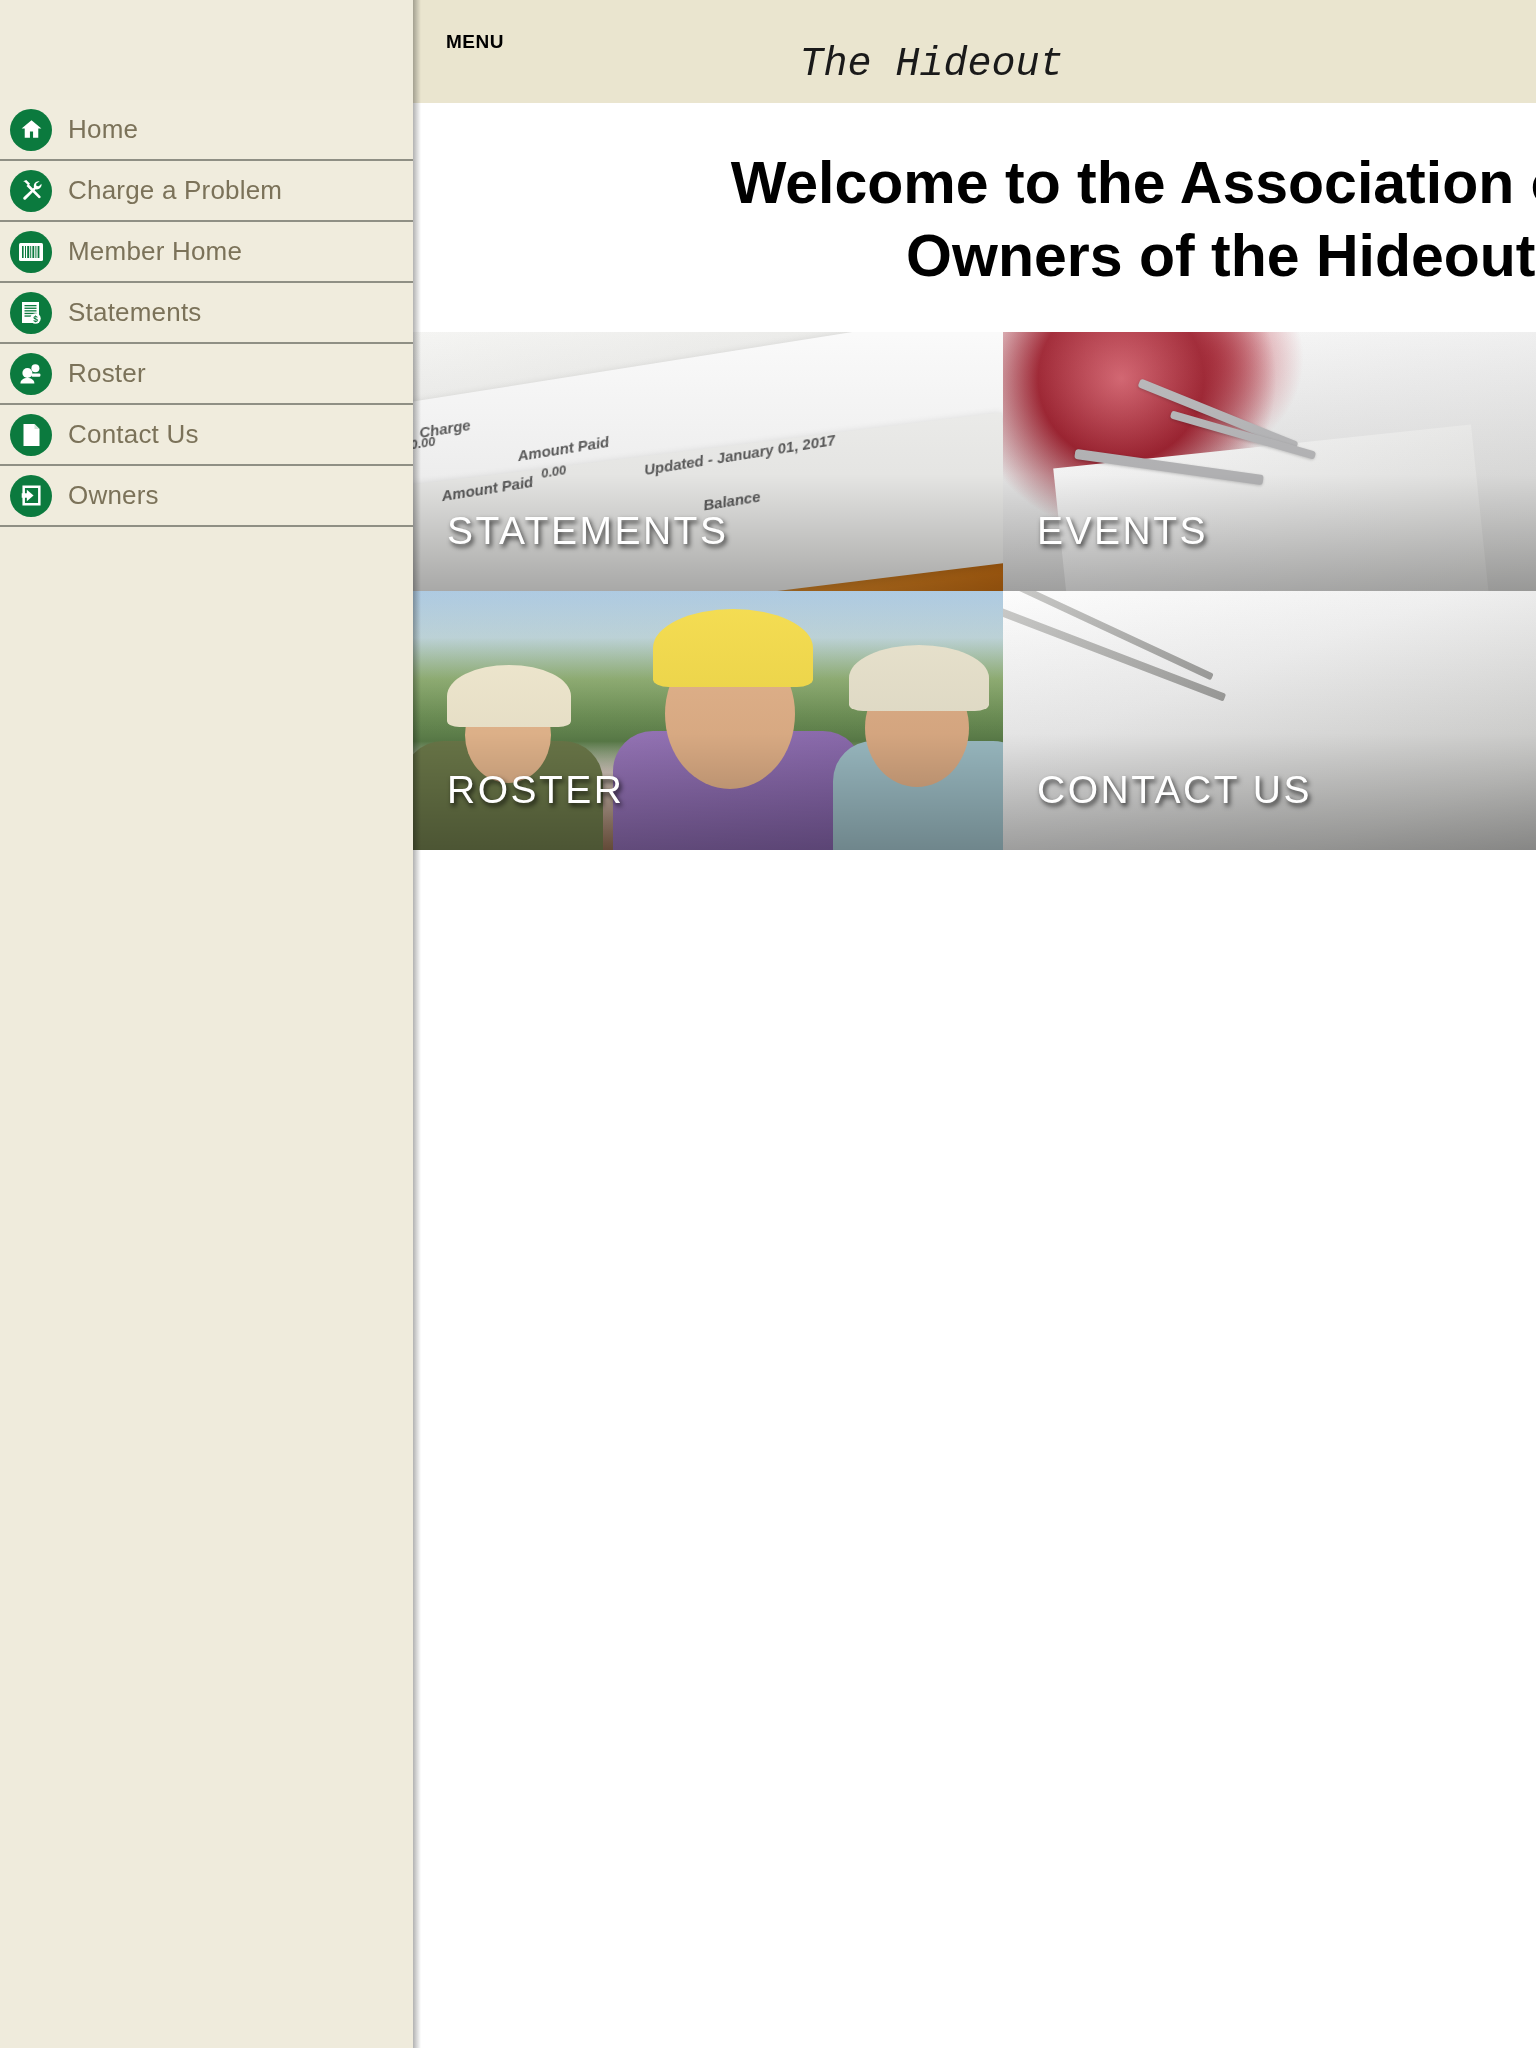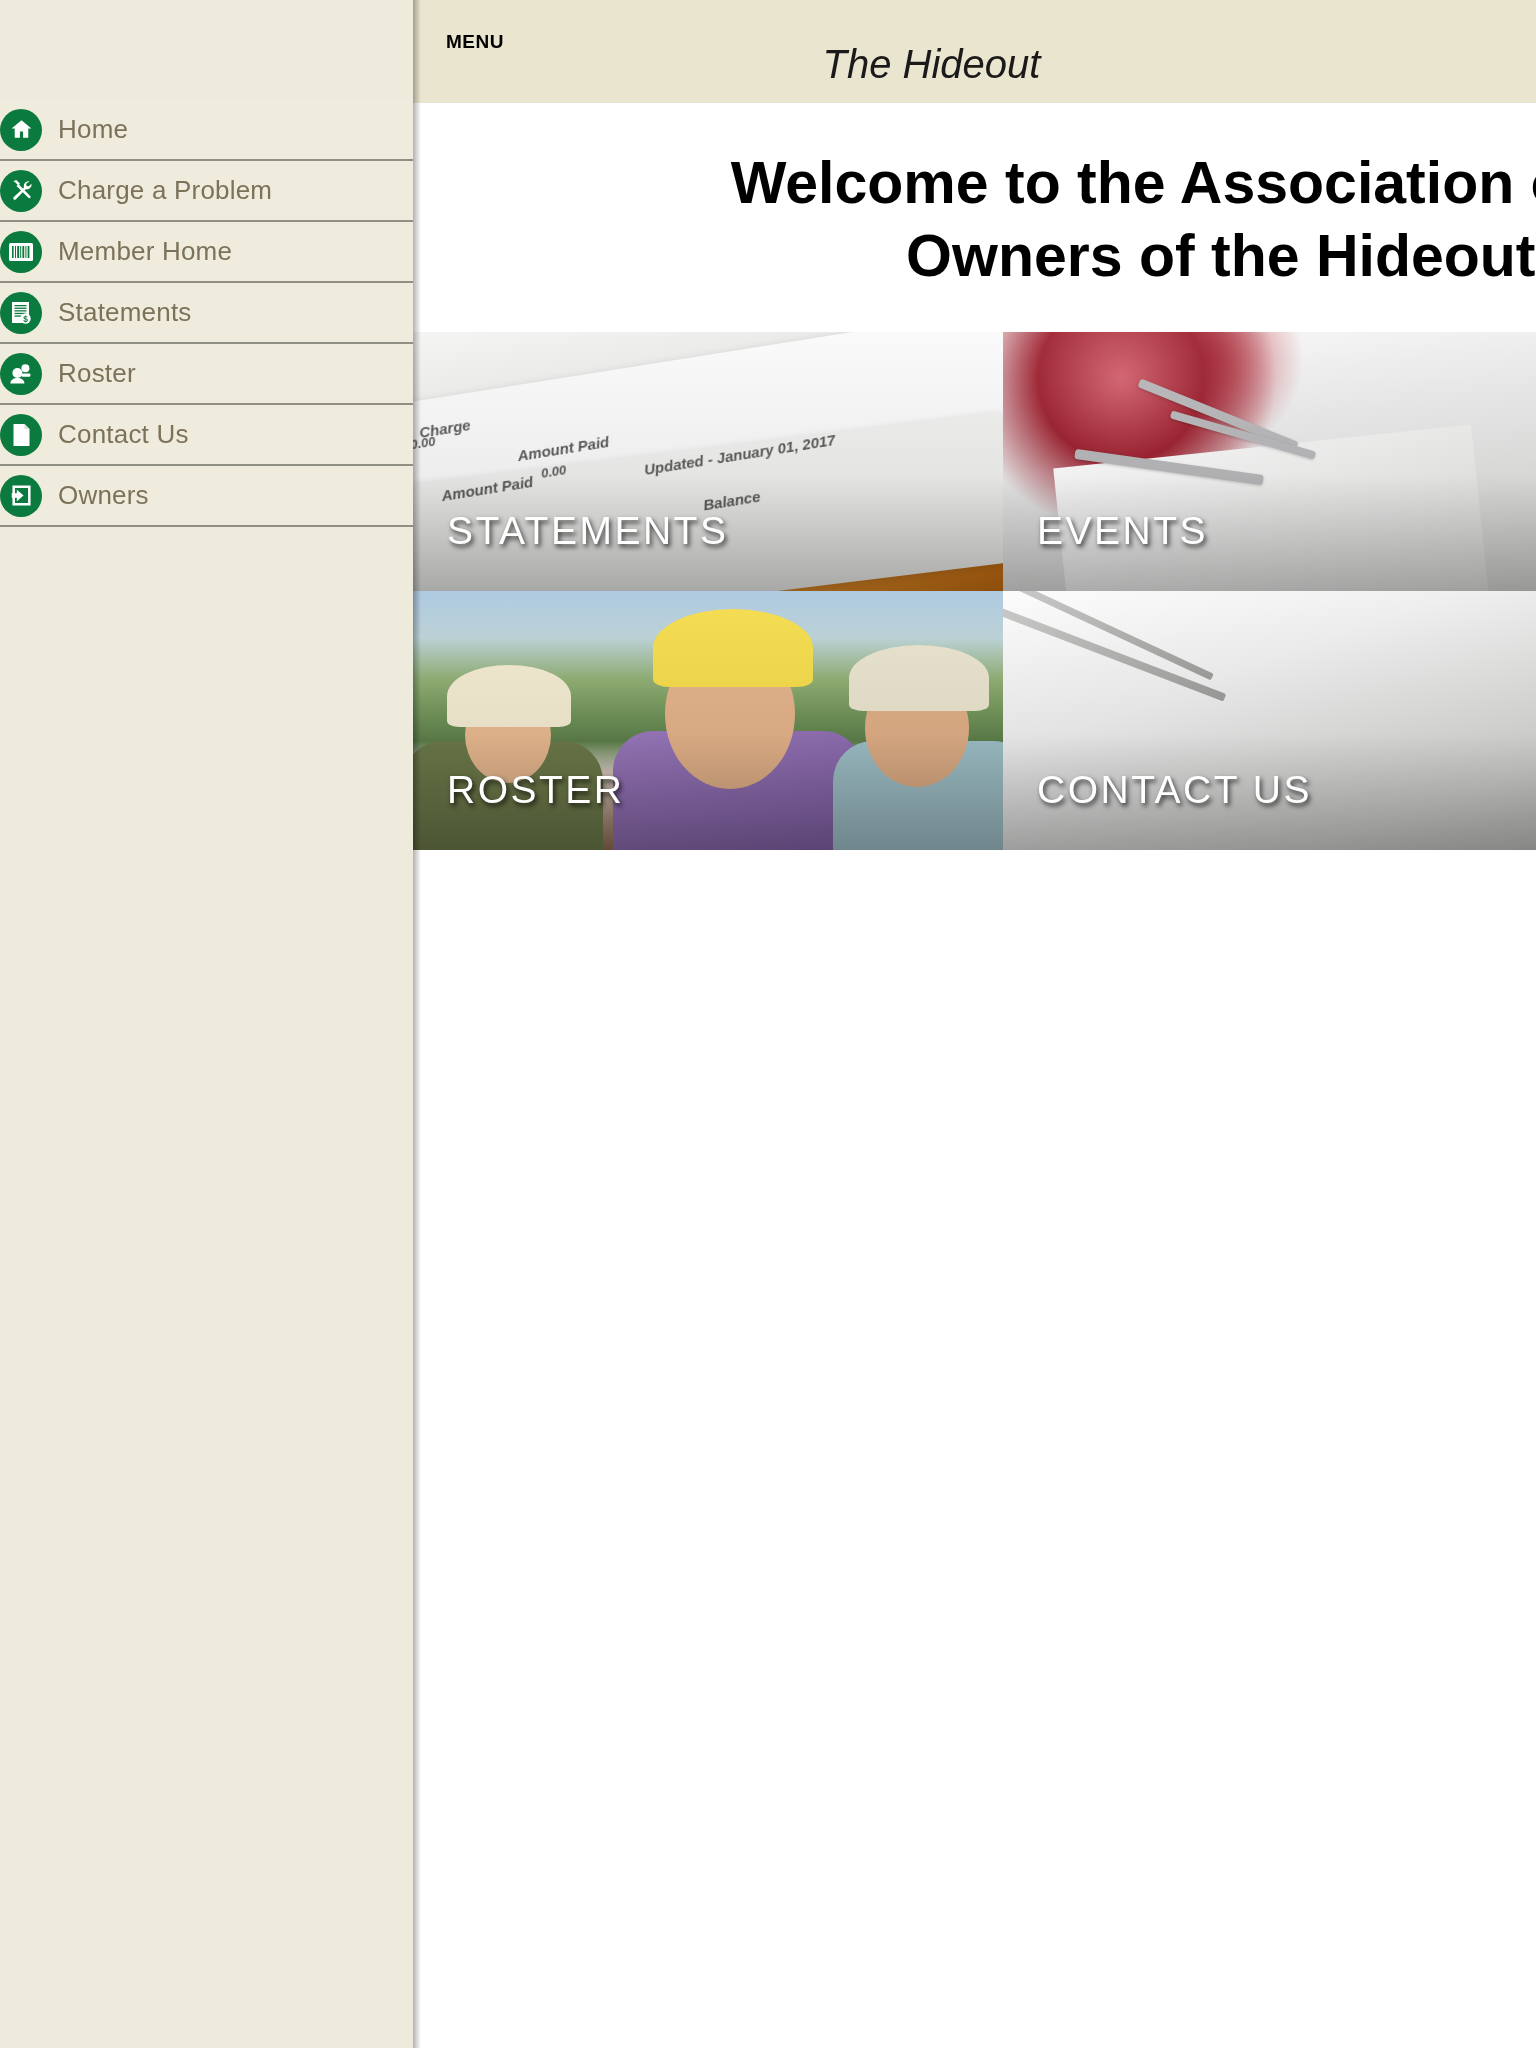--- a/index.html
+++ b/index.html
@@ -16,20 +16,21 @@
     position: absolute; left: 0; top: 0;
     width: 413px; height: 2048px;
     background: #efebdc;
     z-index: 5;
   }
   .side-spacer { height: 100px; }
   .side-item {
     position: relative;
     height: 61px;
     display: flex; align-items: center;
+    padding-left: 10px;
     border-bottom: 2px solid #8f8f84;
     background: #f0ecdd;
   }
   .side-item:first-of-type { border-top: 2px solid #8f8f84; }
   .side-icon {
     width: 42px; height: 42px; min-width: 42px;
     border-radius: 50%;
     background: #0b7a3e;
     display: flex; align-items: center; justify-content: center;
     margin-right: 16px;
@@ -75,21 +76,21 @@
     background: #000; margin-bottom: 5px;
   }
   .bar:last-of-type { margin-bottom: 2px; }
   #menu-label {
     font-size: 19px; font-weight: bold; color: #000;
     letter-spacing: 0.5px; line-height: 1;
   }
   #brand {
     position: absolute; left: 0; right: 0;
     text-align: center;
-    font-family: Liberation Sans, sans-serif;
+    font-family: Liberation Mono, monospace;
     font-style: italic;
     font-size: 40px;
     color: #1a1a1a;
     top: 42px;
     padding-right: 86px;
   }
 
   
   #welcome {
     background: #ffffff;

